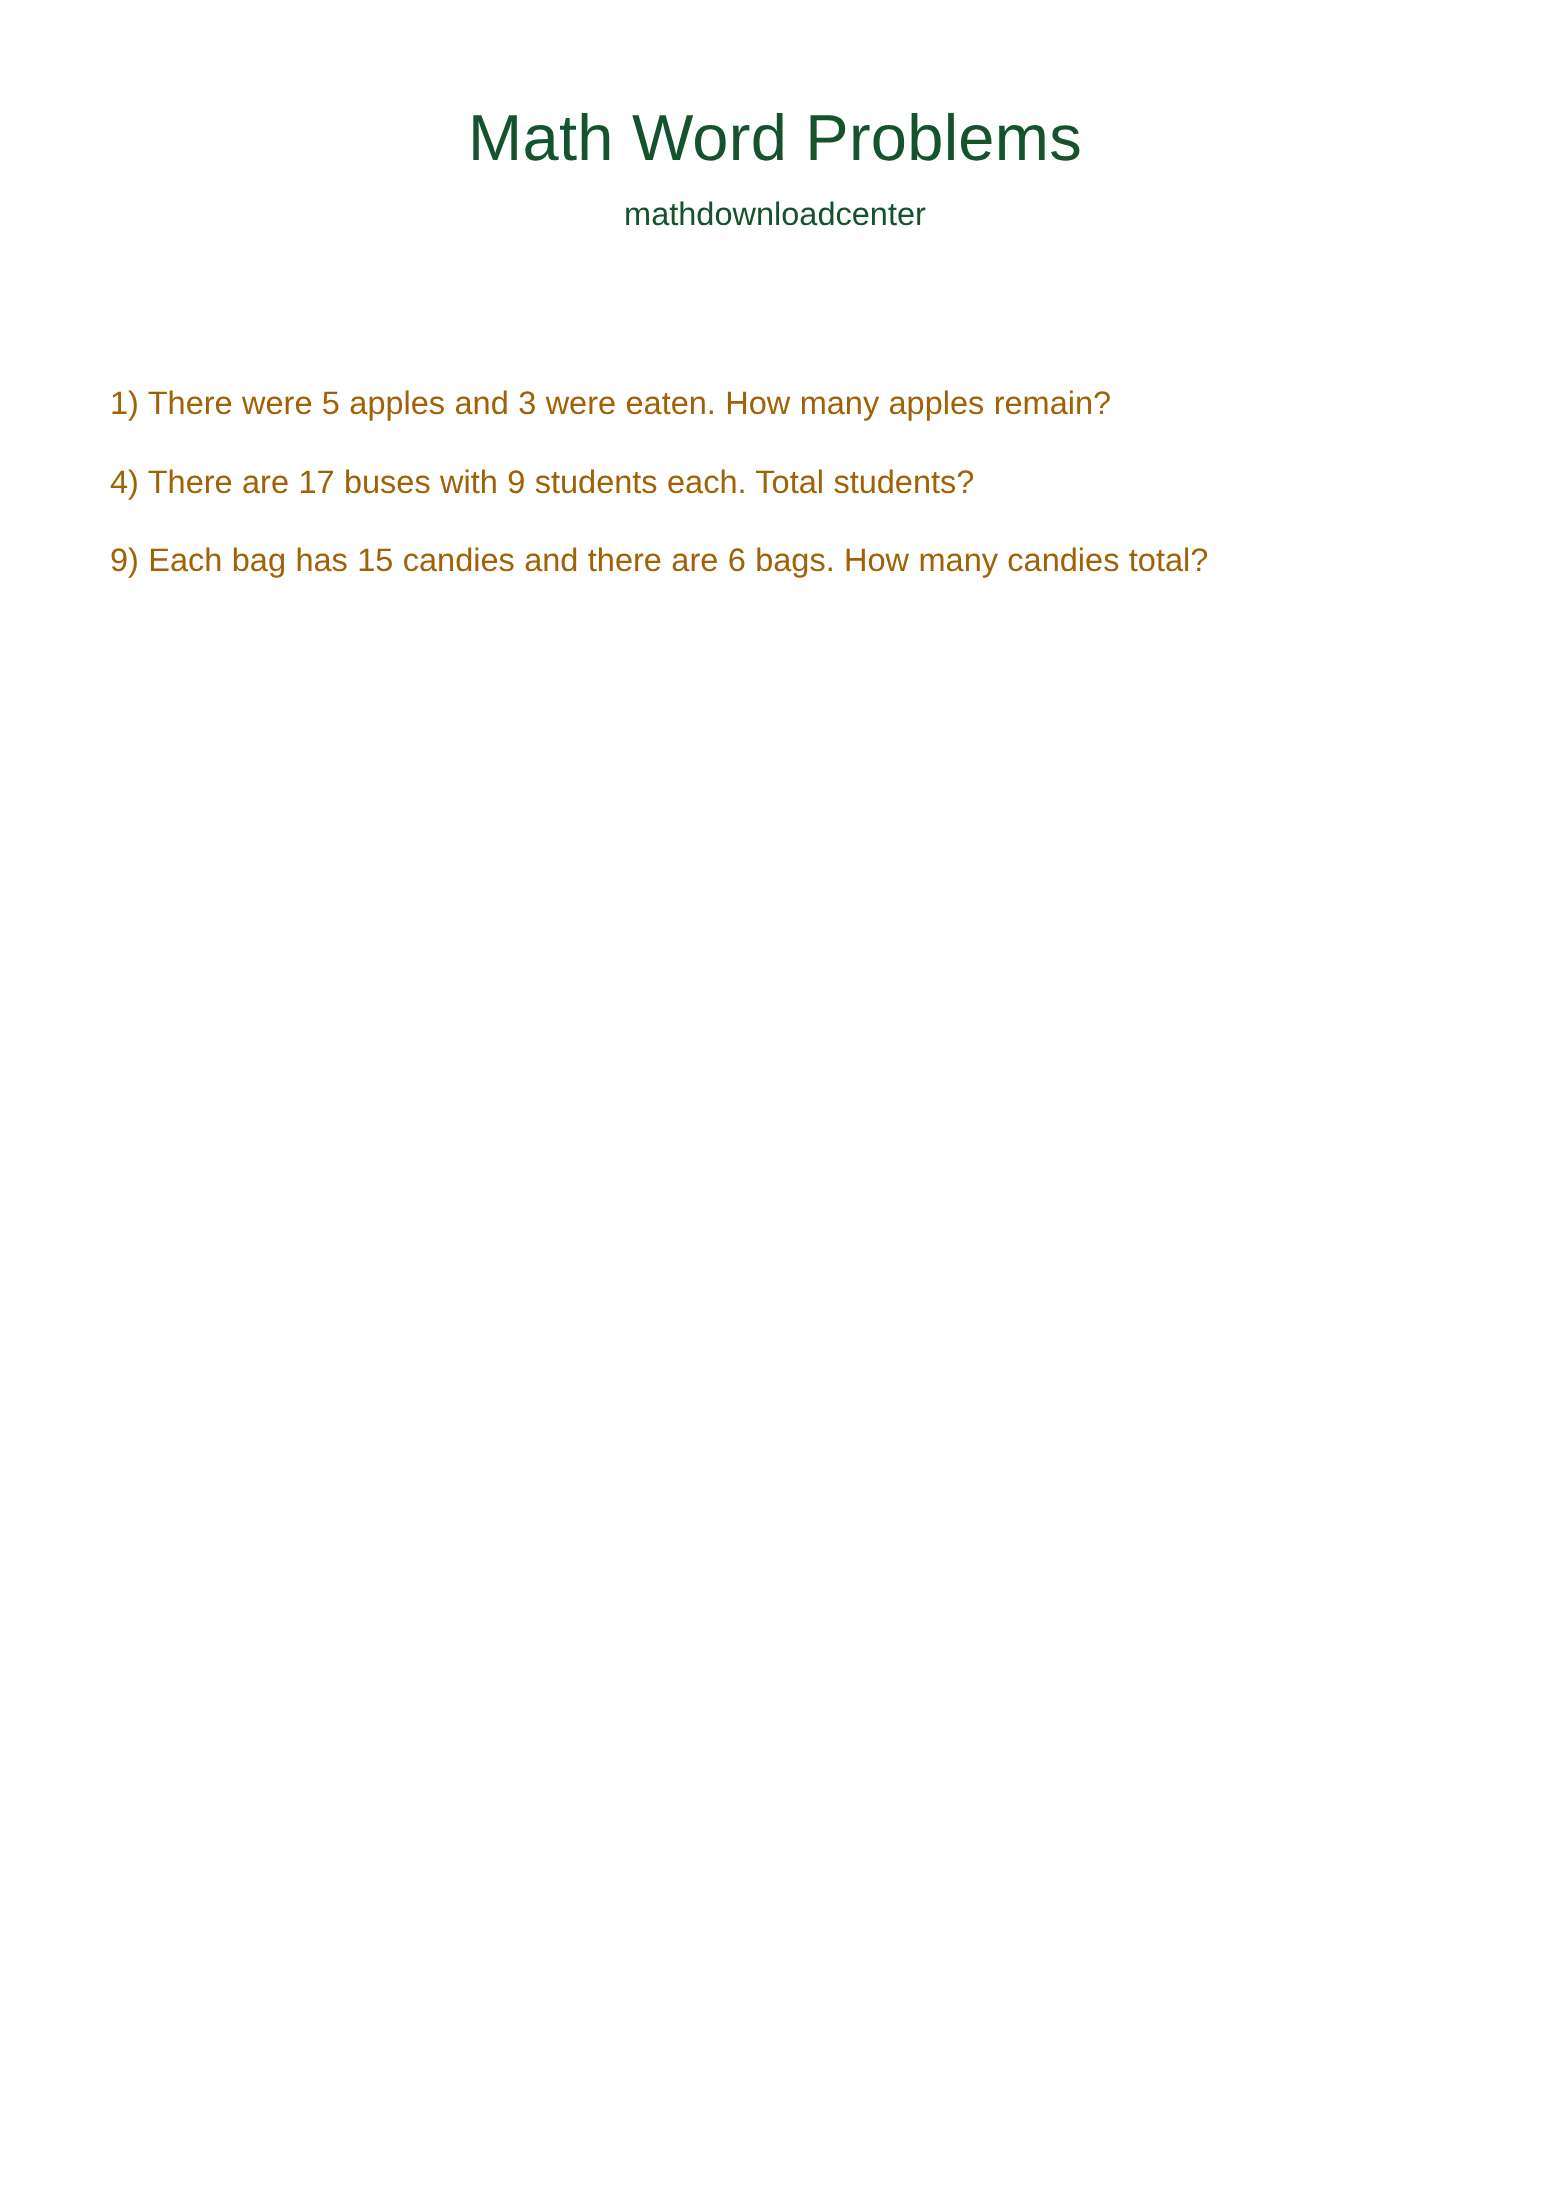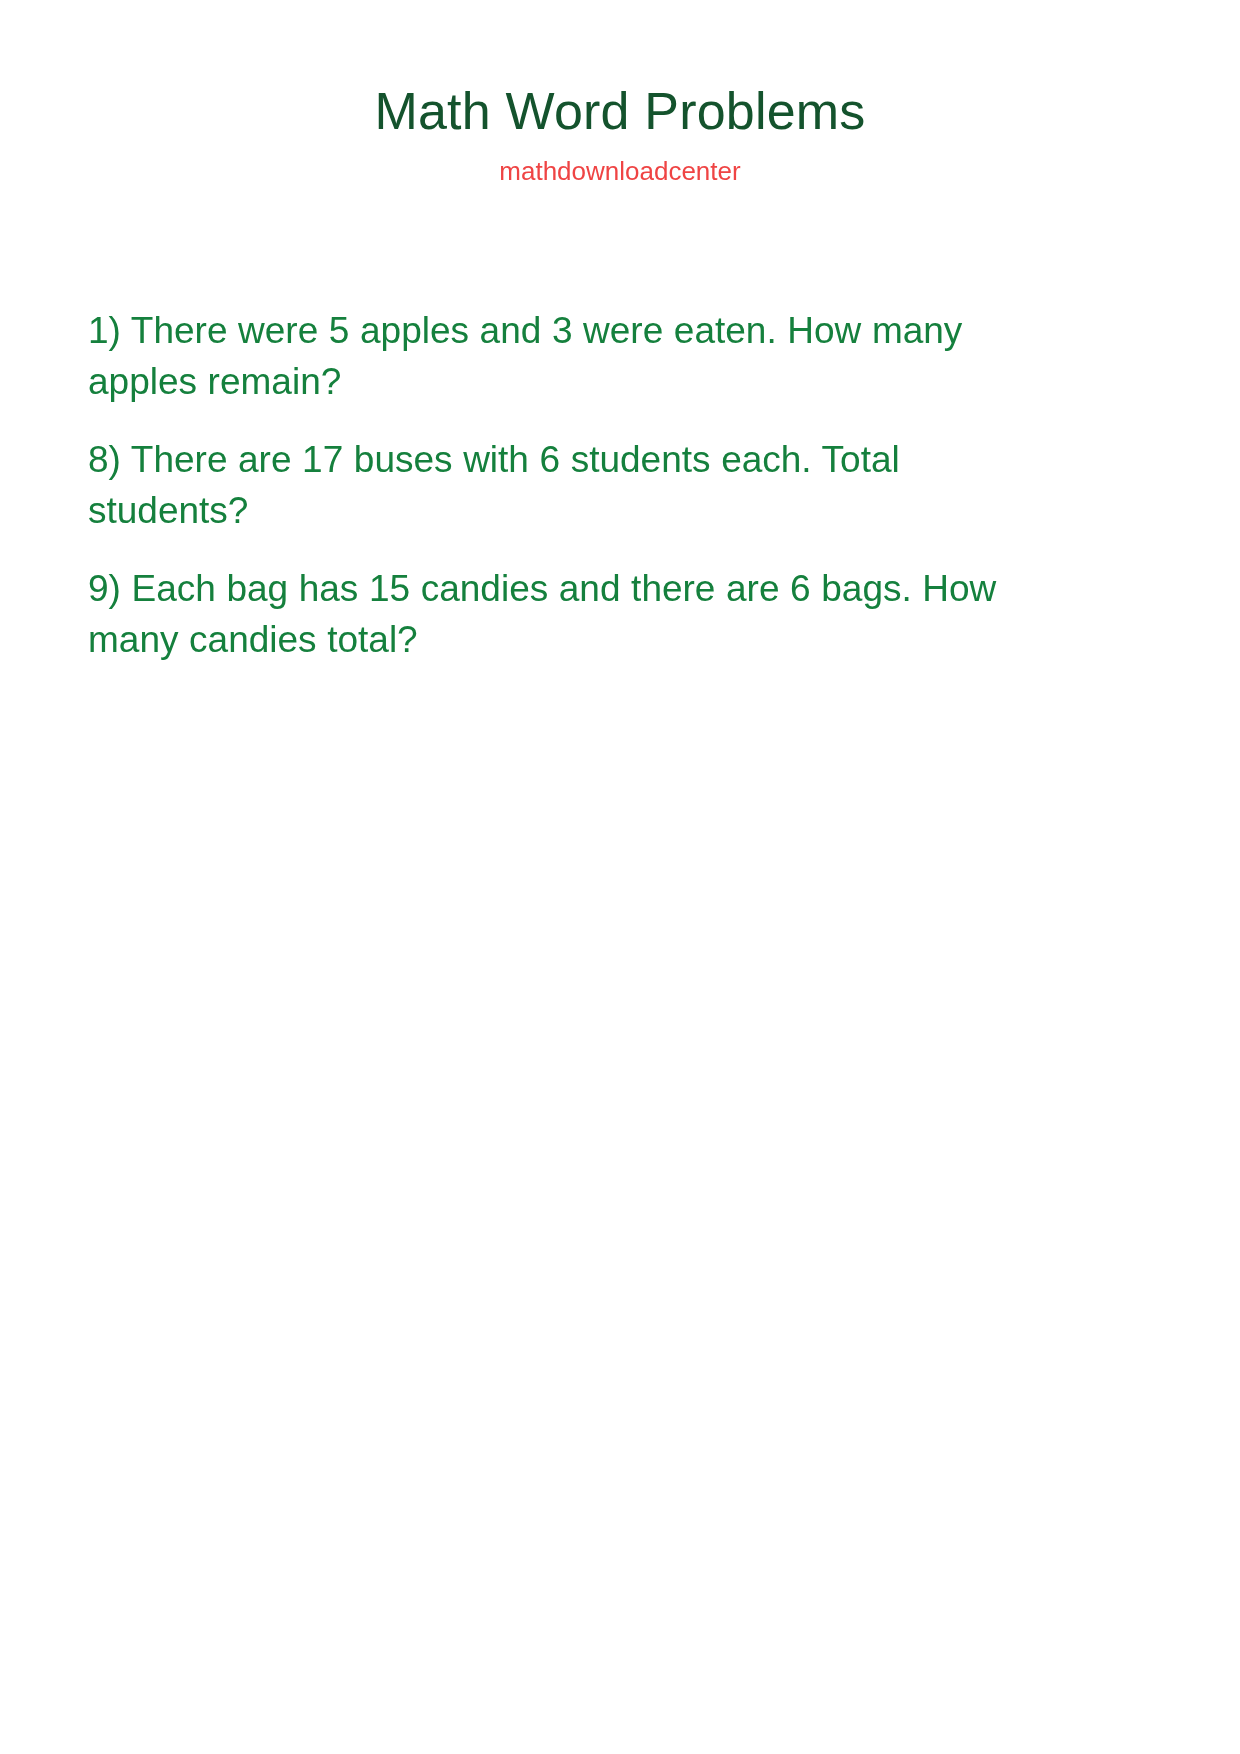--- a/index.html
+++ b/index.html
@@ -31,48 +31,48 @@
     font-weight: 400;
     line-height: 1.15;
     margin: 0;
     letter-spacing: 0.2px;
     color: #14532d;
   }
   .doc-subtitle {
     margin: 14px 0 0 0;
     font-size: 26px;
     font-weight: 400;
-    color: #ef4444;
+    color: #14532d;
     line-height: 1.2;
   }
   .content {
     margin-top: 118px;
     padding: 0 88px 0 88px;
   }
   .problem {
-    font-size: 37px;
+    font-size: 26px;
     line-height: 1.38;
     margin: 0 0 27px 0;
-    color: #15803d;
+    color: #a16207;
     max-width: 940px;
     word-spacing: 0.3px;
   }
   .problem:last-child {
     margin-bottom: 12px;
   }
 </style>
 </head>
 <body>
 
 <div class="page">
 
   <div class="header">
     <h1 class="doc-title">Math Word Problems</h1>
     <div class="doc-subtitle">mathdownloadcenter</div>
   </div>
 
   <div class="content">
     <p class="problem">1) There were 5 apples and 3 were eaten. How many apples remain?</p>
-    <p class="problem">8) There are 17 buses with 6 students each. Total students?</p>
+    <p class="problem">4) There are 17 buses with 9 students each. Total students?</p>
     <p class="problem">9) Each bag has 15 candies and there are 6 bags. How many candies total?</p>
   </div>
 
 </div>
 
 </body></html>

